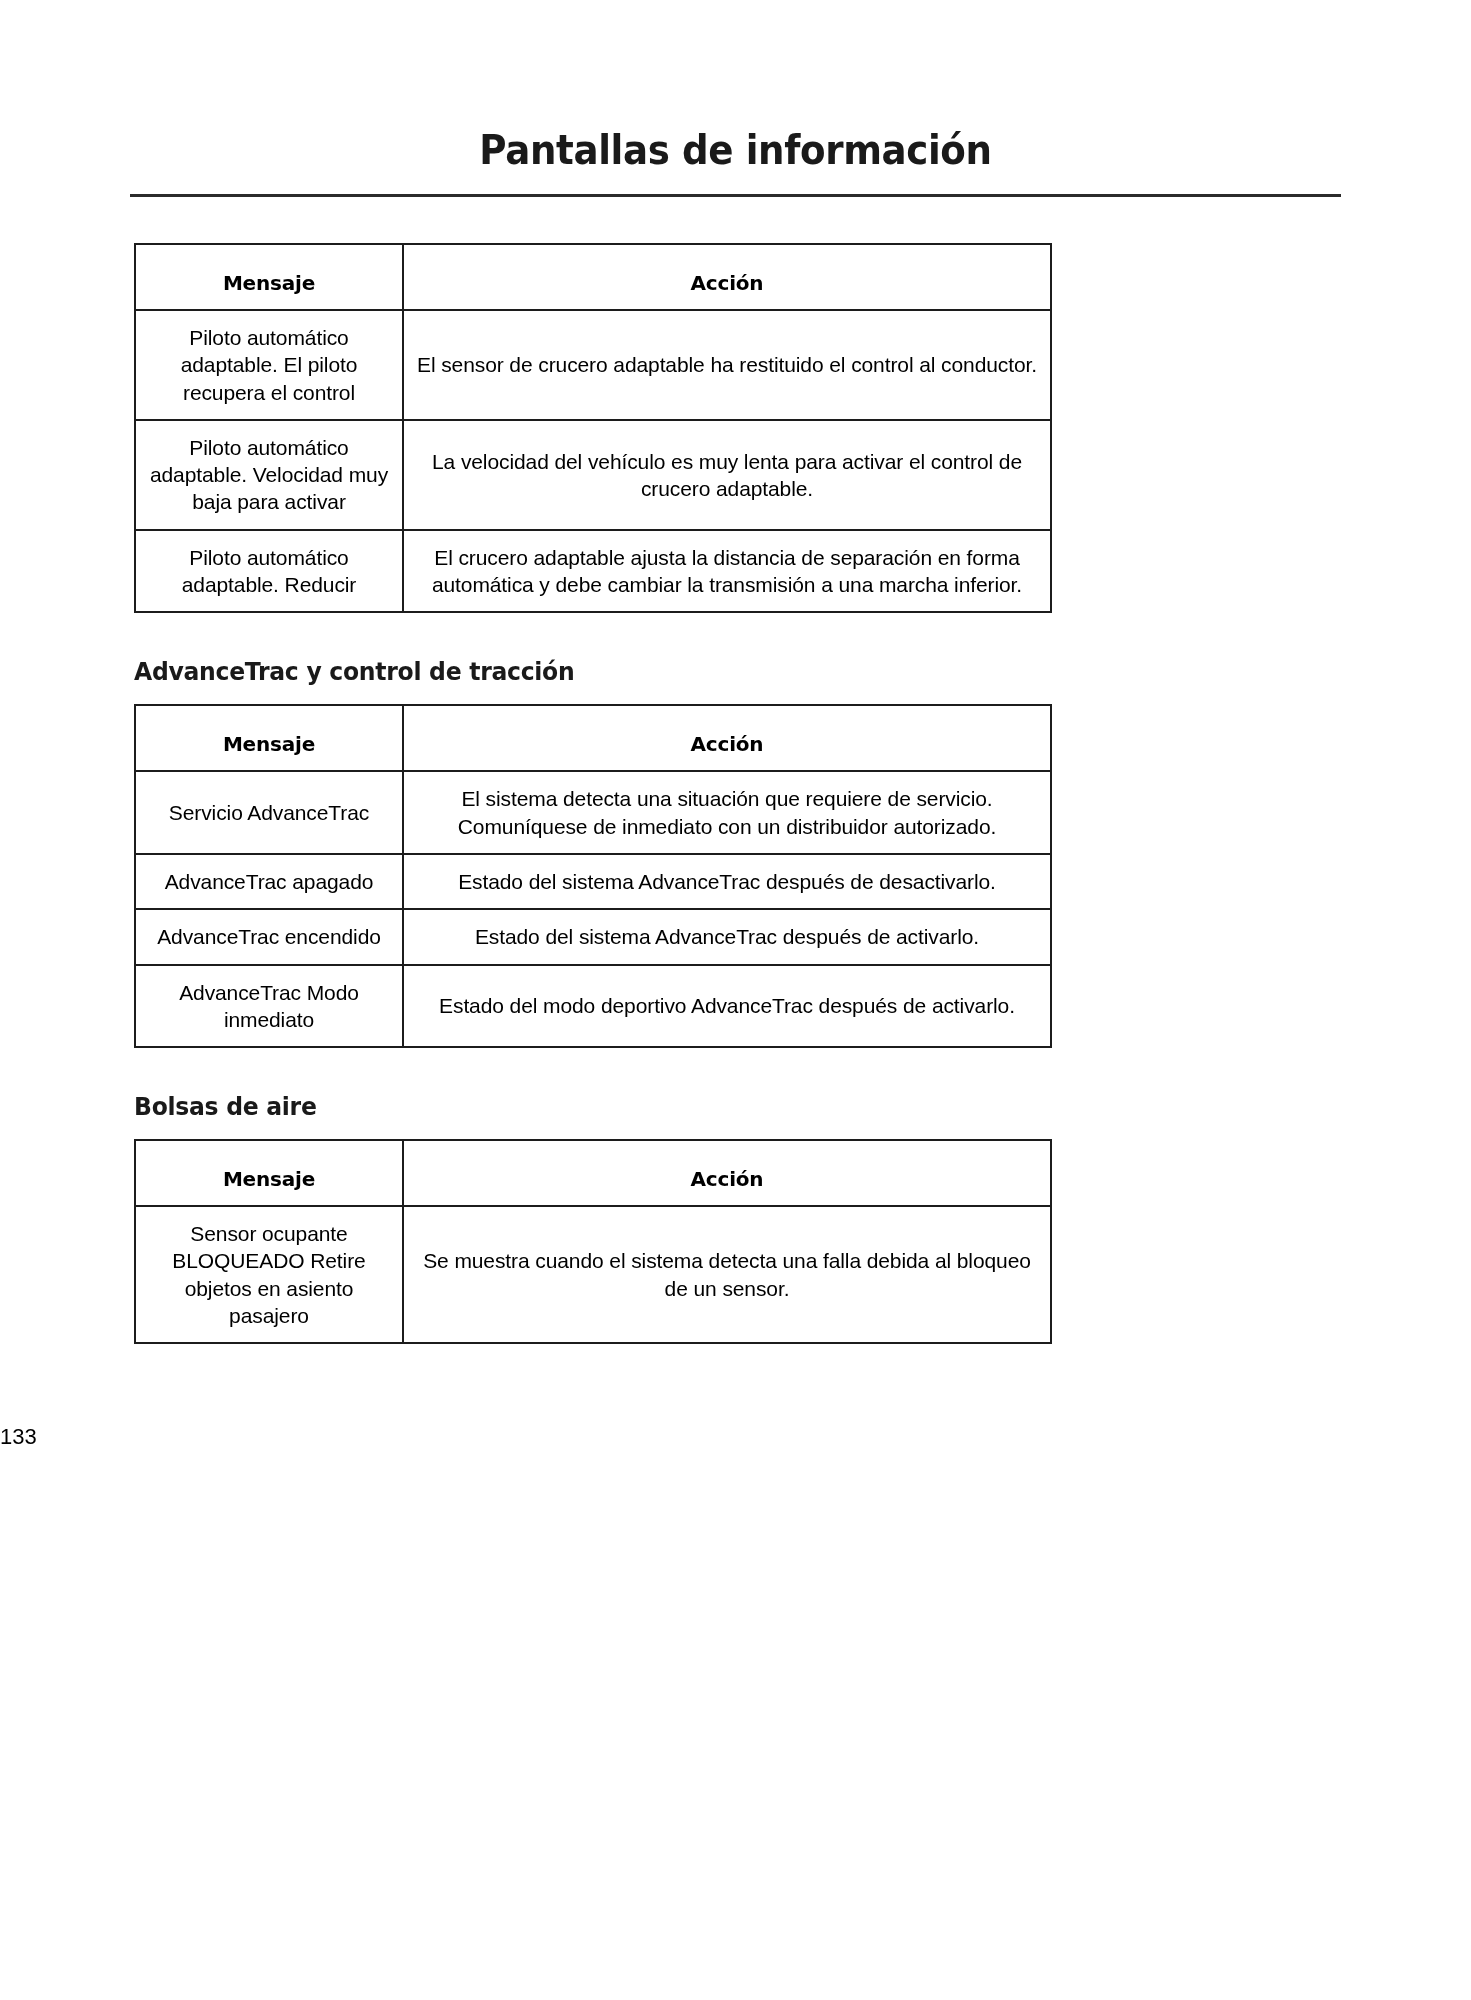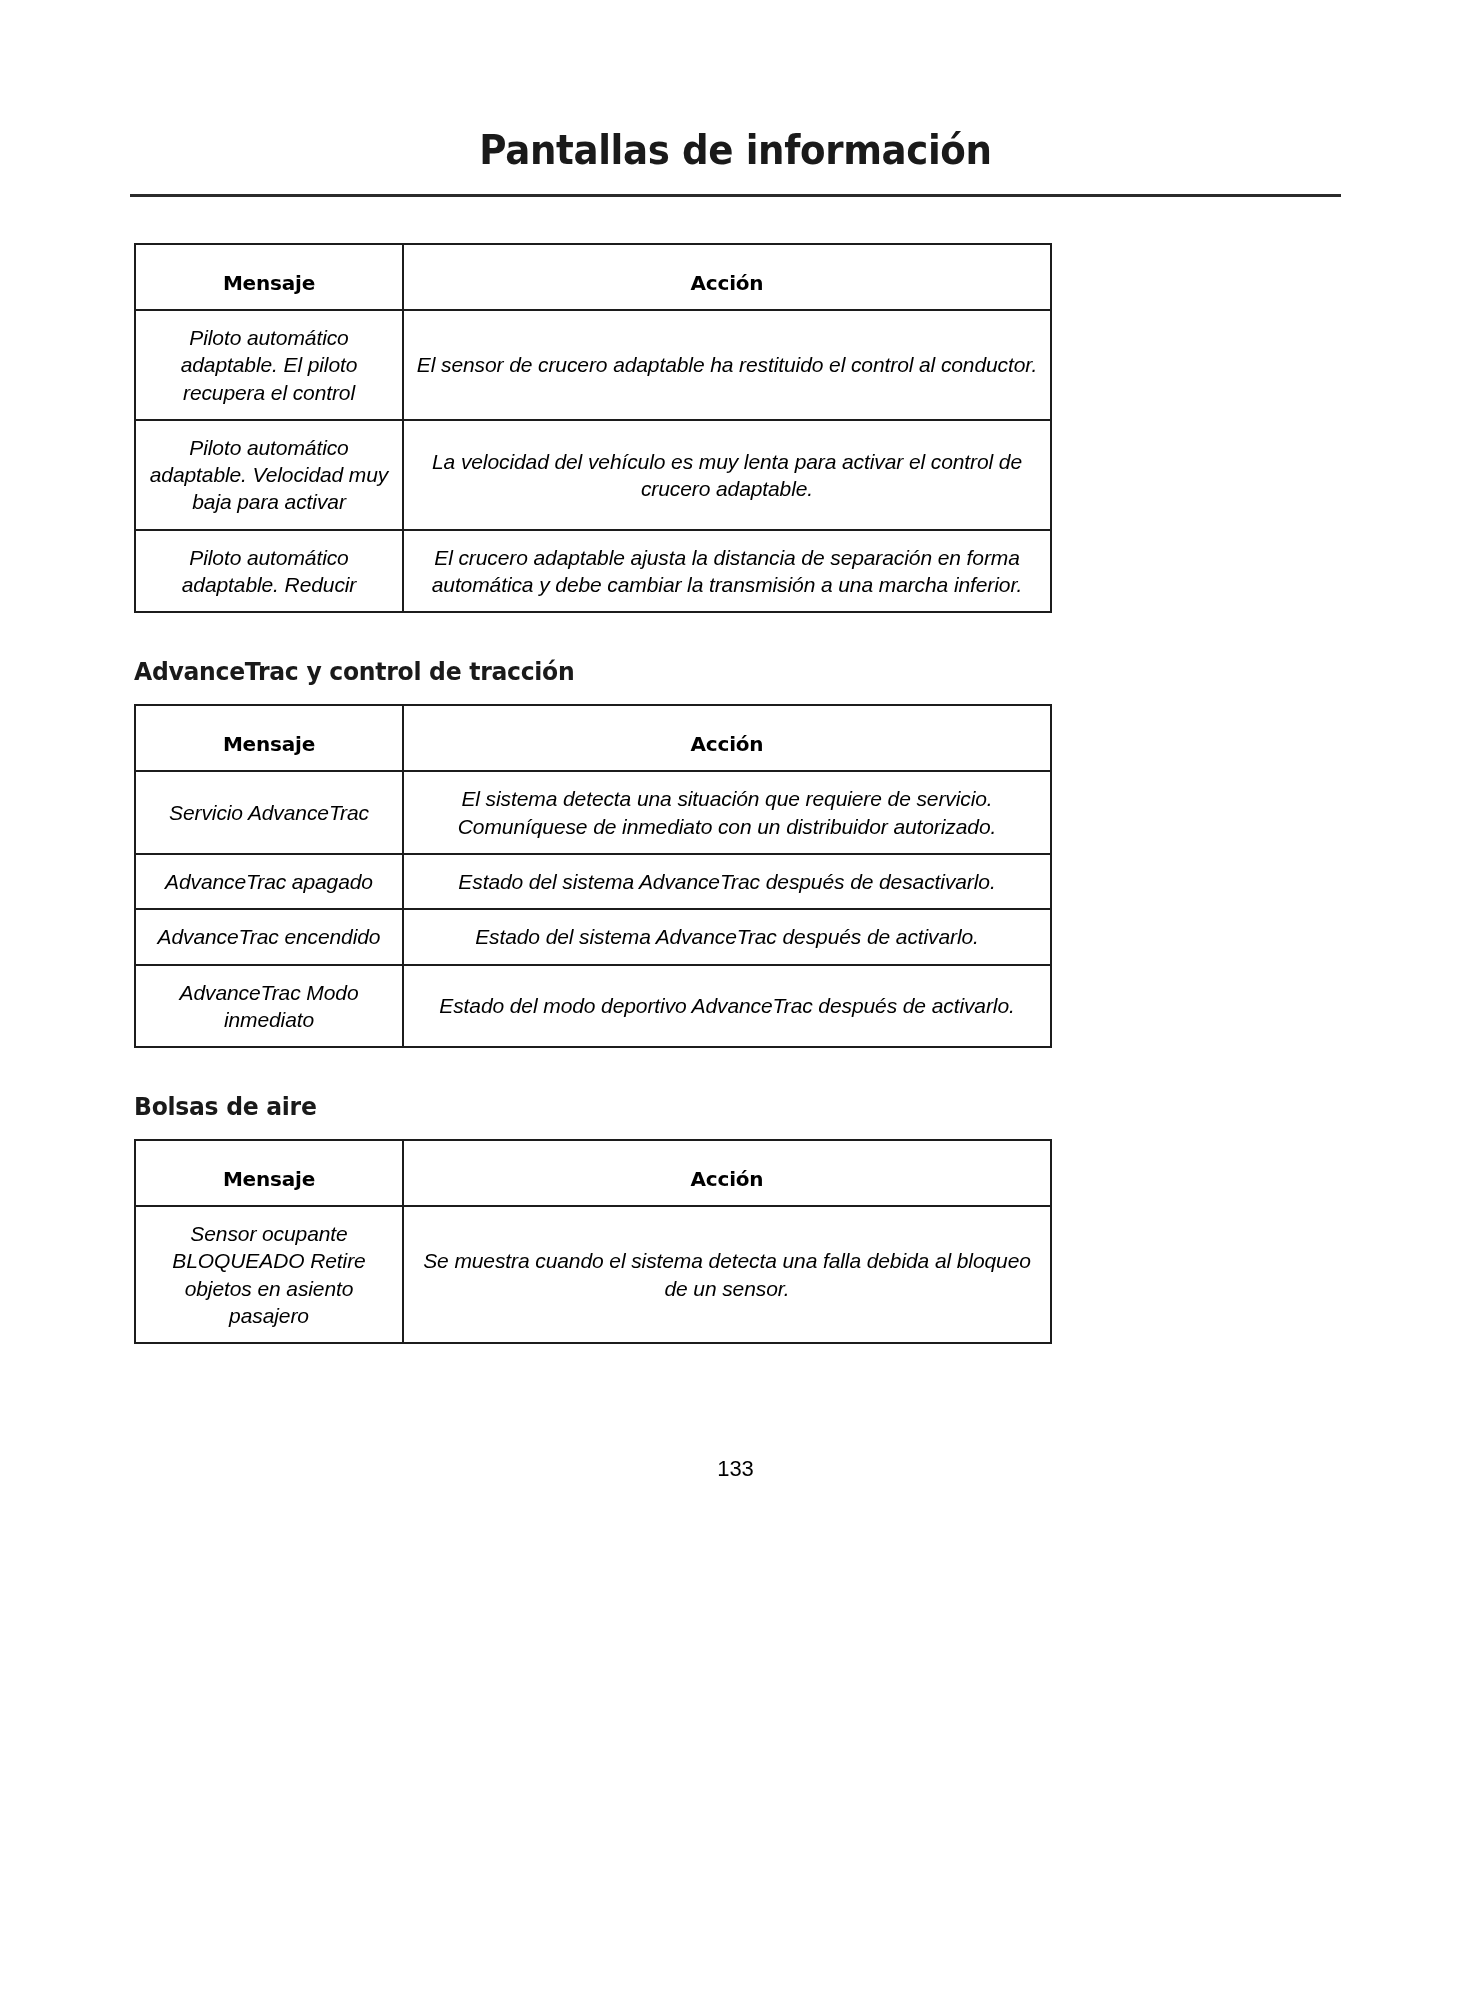--- a/index.html
+++ b/index.html
@@ -74,34 +74,32 @@
     font-family: "DejaVu Sans", sans-serif;
     letter-spacing: -0.2px;
   }
   table.msg-table td {
     font-size: 21px;
     line-height: 1.30;
     font-weight: normal;
     padding-top: 13px;
     padding-bottom: 13px;
     letter-spacing: -0.1px;
-    font-style: italic;
   }
   col.c-msg { width: 268px; }
   col.c-act { width: 648px; }
 
   .ref-bold { font-weight: bold; }
 
   
   .page-number {
     position: absolute;
     left: 0;
     right: 0;
-    top: 1456px;
-    text-align: center;
+    top: 1424px;
     font-size: 22px;
     color: #000;
   }
 </style>
 </head>
 <body>
 
 <div class="page">
 
   <h1 class="page-title">Pantallas de información</h1>

